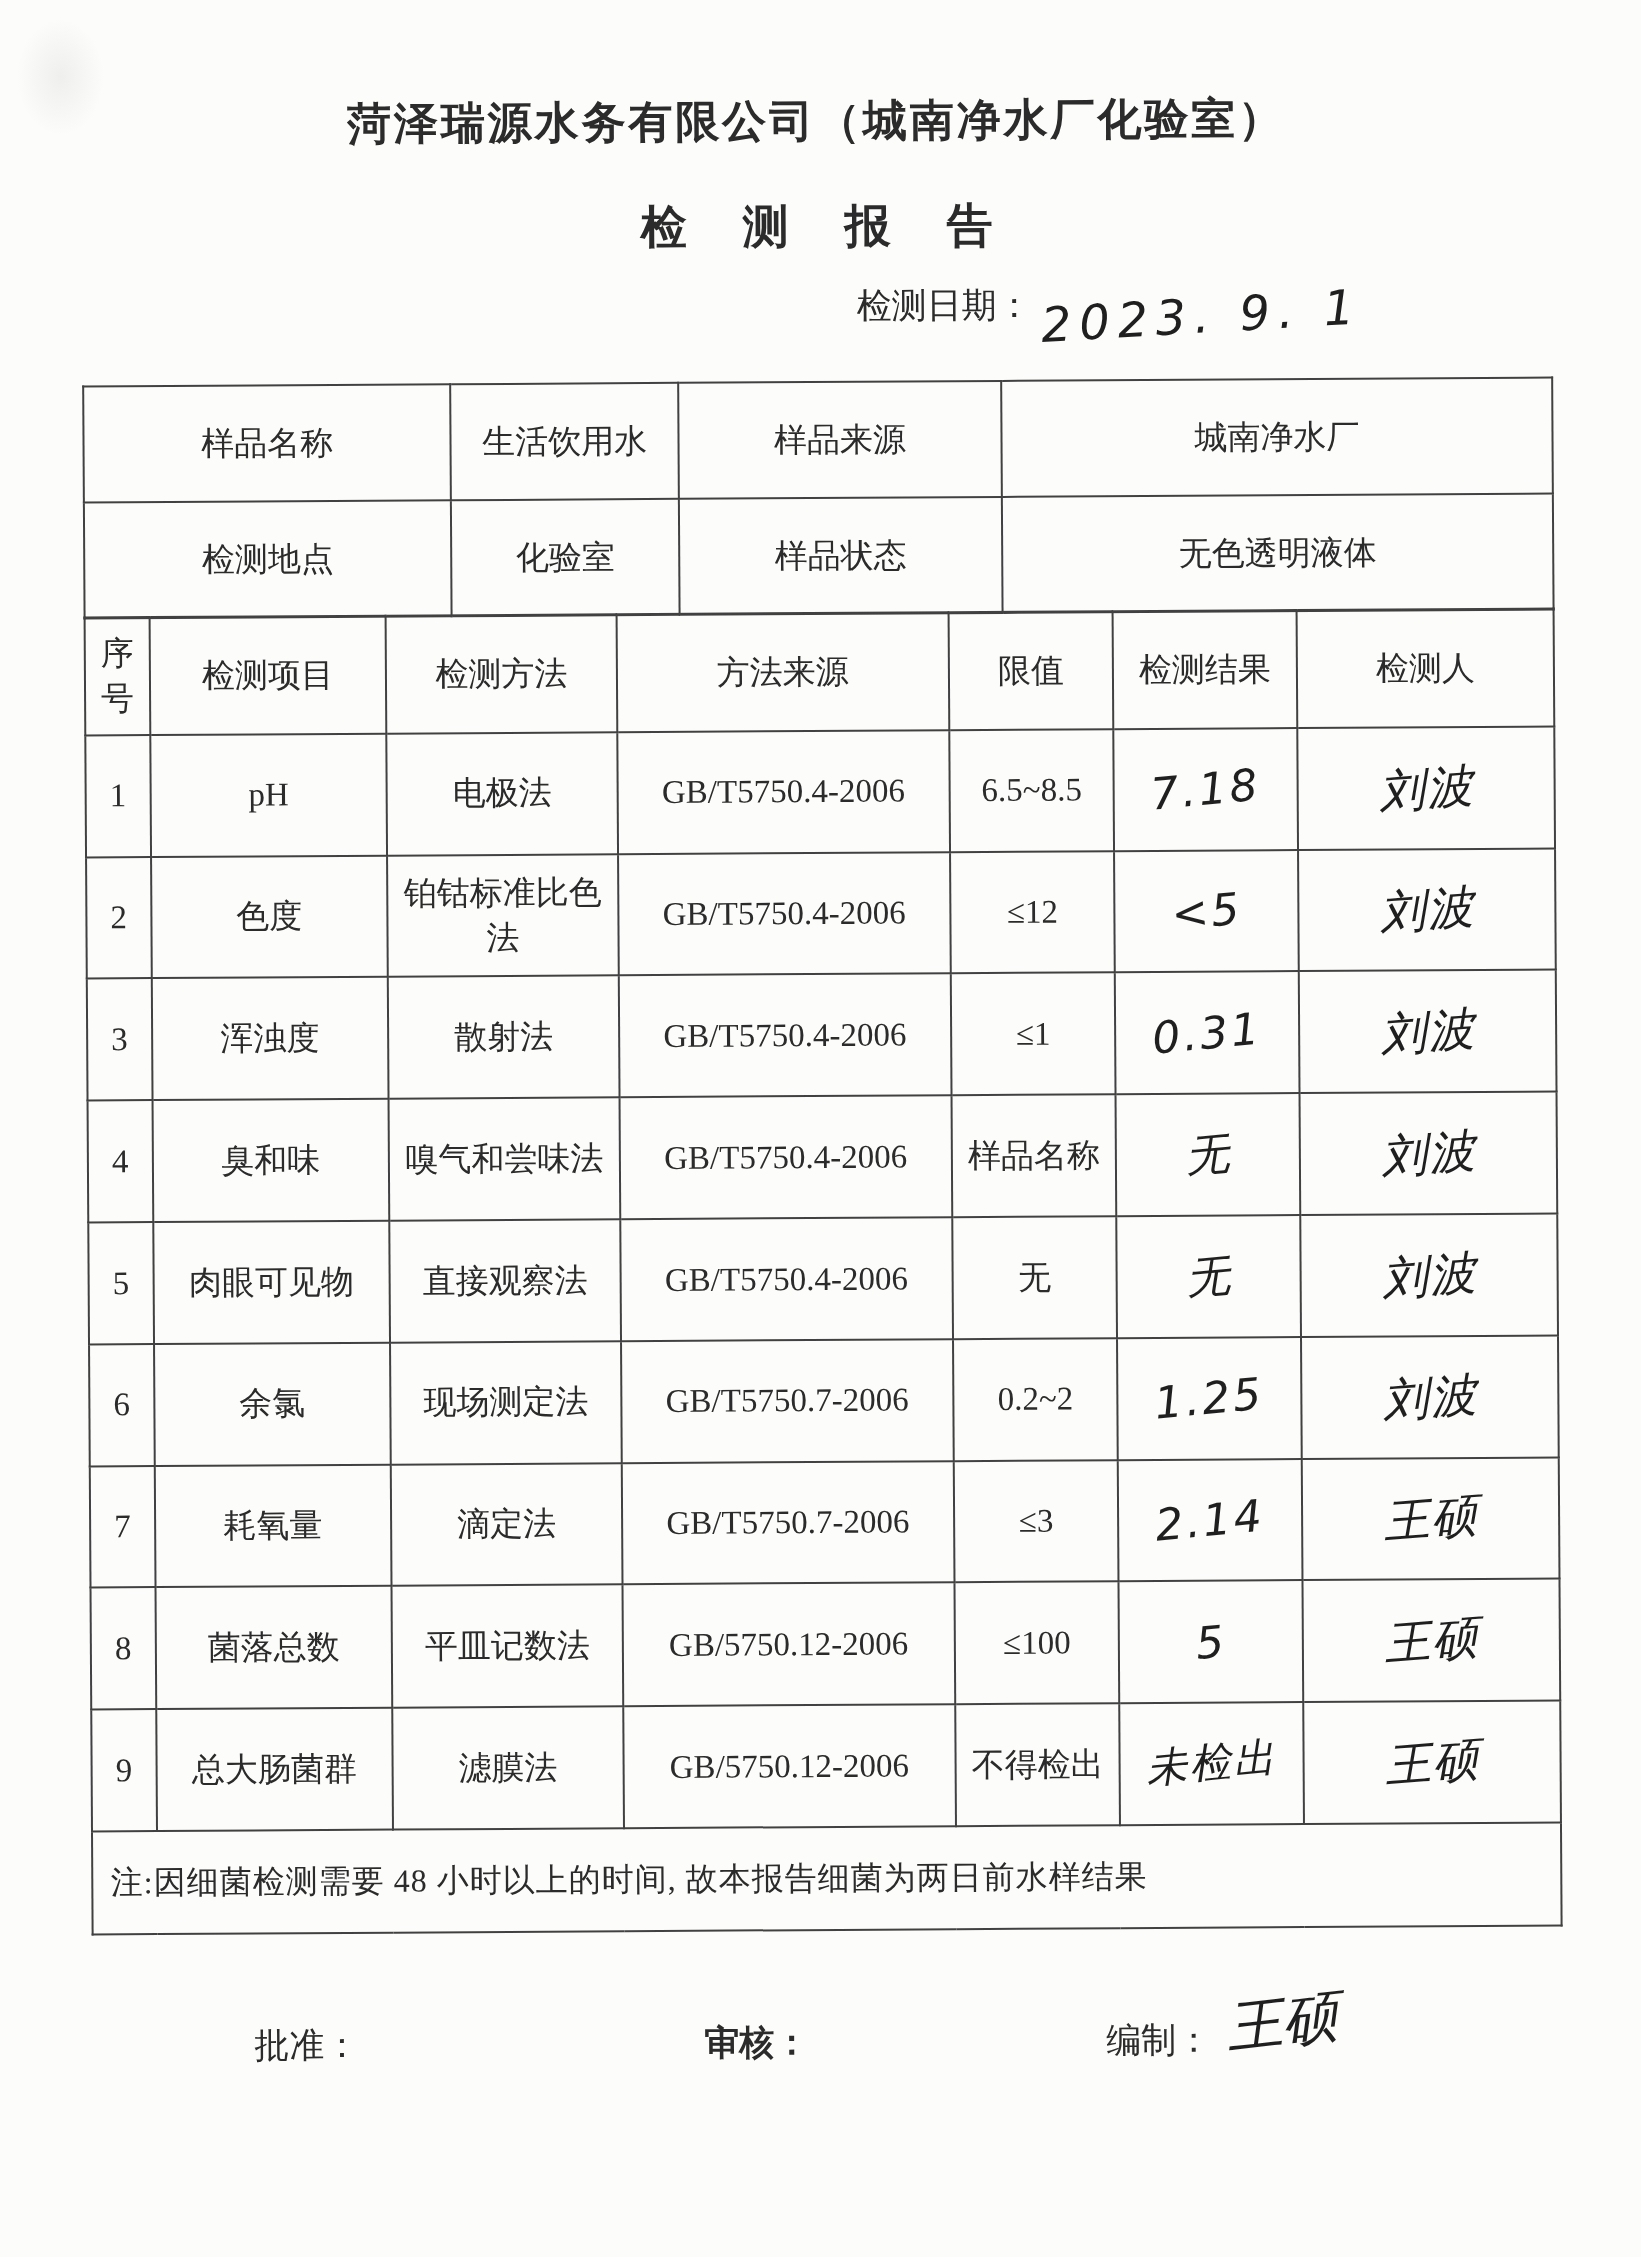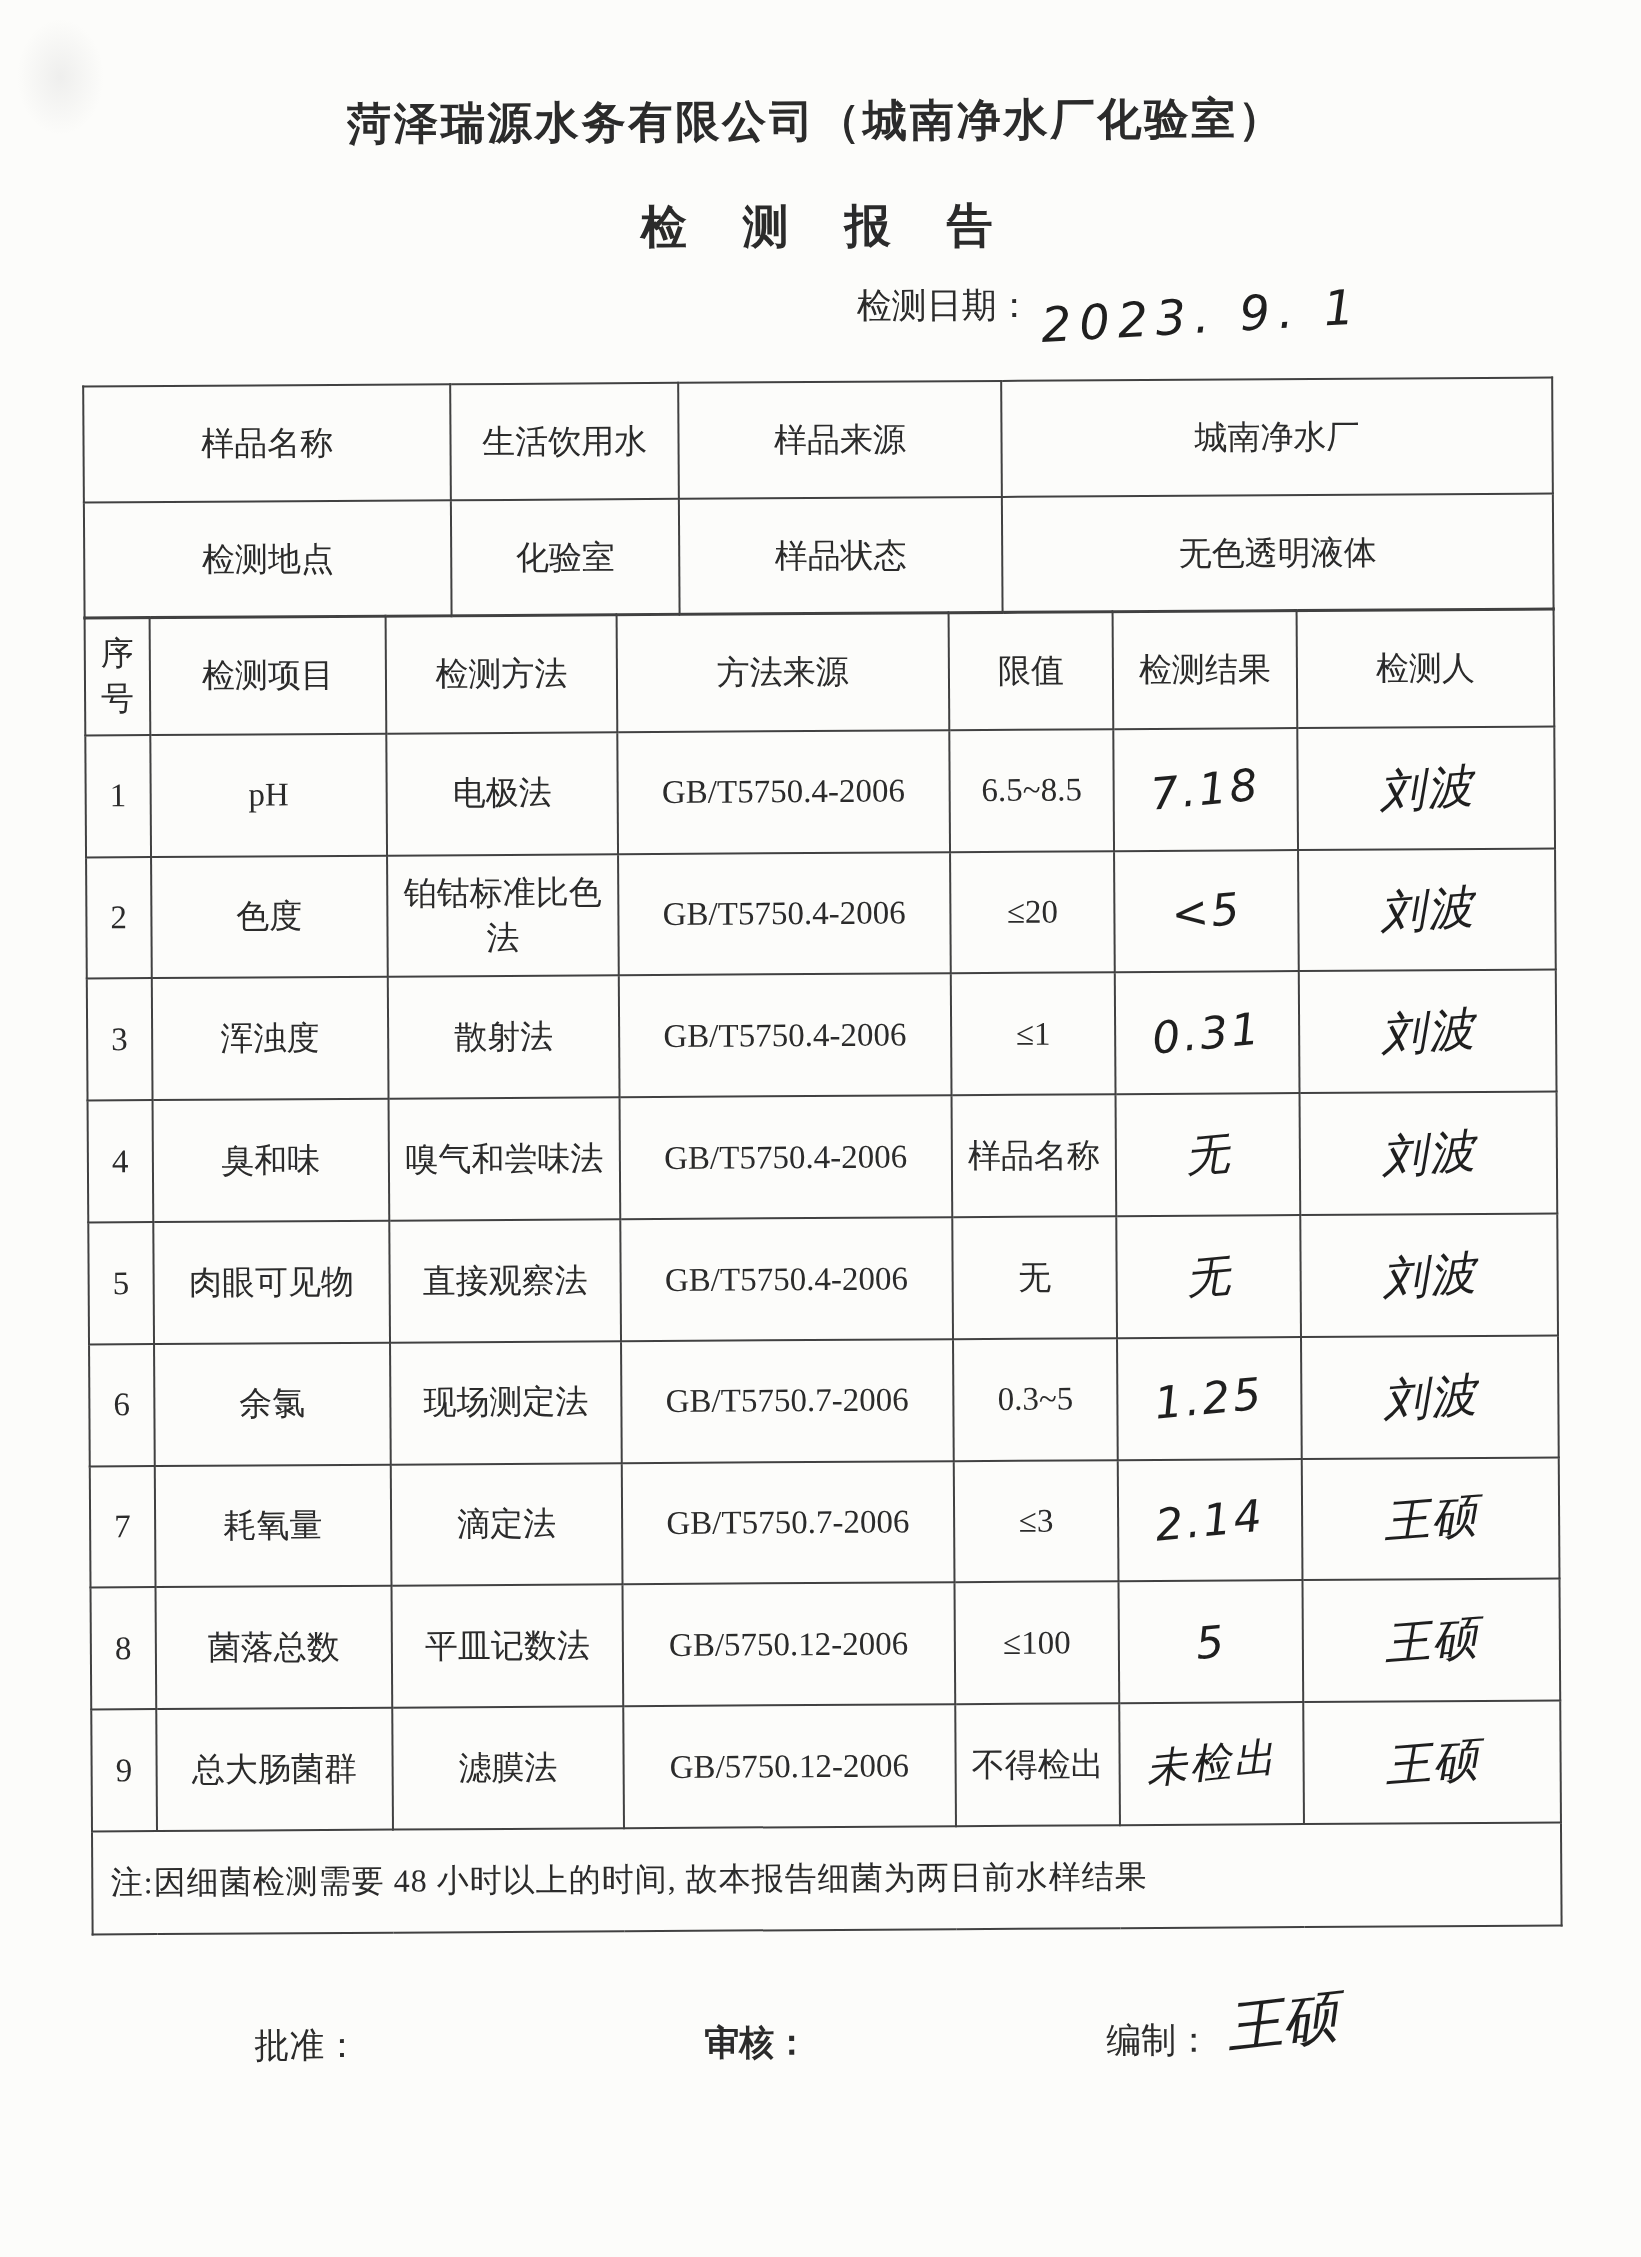--- a/index.html
+++ b/index.html
@@ -107,21 +107,21 @@
           <td class="data">6.5~8.5</td>
           <td class="data"><span class="hw hw-result">7.18</span></td>
           <td class="data"><span class="hw hw-sign">刘波</span></td>
         </tr>
 
         <tr>
           <td class="data">2</td>
           <td class="data">色度</td>
           <td class="data">铂钴标准比色法</td>
           <td class="data mono-std">GB/T5750.4-2006</td>
-          <td class="data">≤20</td>
+          <td class="data">≤12</td>
           <td class="data"><span class="hw hw-result">&lt;5</span></td>
           <td class="data"><span class="hw hw-sign">刘波</span></td>
         </tr>
 
         <tr>
           <td class="data">3</td>
           <td class="data">浑浊度</td>
           <td class="data">散射法</td>
           <td class="data mono-std">GB/T5750.4-2006</td>
           <td class="data">≤1</td>
@@ -147,21 +147,21 @@
           <td class="data">无</td>
           <td class="data"><span class="hw hw-result">无</span></td>
           <td class="data"><span class="hw hw-sign">刘波</span></td>
         </tr>
 
         <tr>
           <td class="data">6</td>
           <td class="data">余氯</td>
           <td class="data">现场测定法</td>
           <td class="data mono-std">GB/T5750.7-2006</td>
-          <td class="data">0.3~5</td>
+          <td class="data">0.2~2</td>
           <td class="data"><span class="hw hw-result">1.25</span></td>
           <td class="data"><span class="hw hw-sign">刘波</span></td>
         </tr>
 
         <tr>
           <td class="data">7</td>
           <td class="data">耗氧量</td>
           <td class="data">滴定法</td>
           <td class="data mono-std">GB/T5750.7-2006</td>
           <td class="data">≤3</td>

